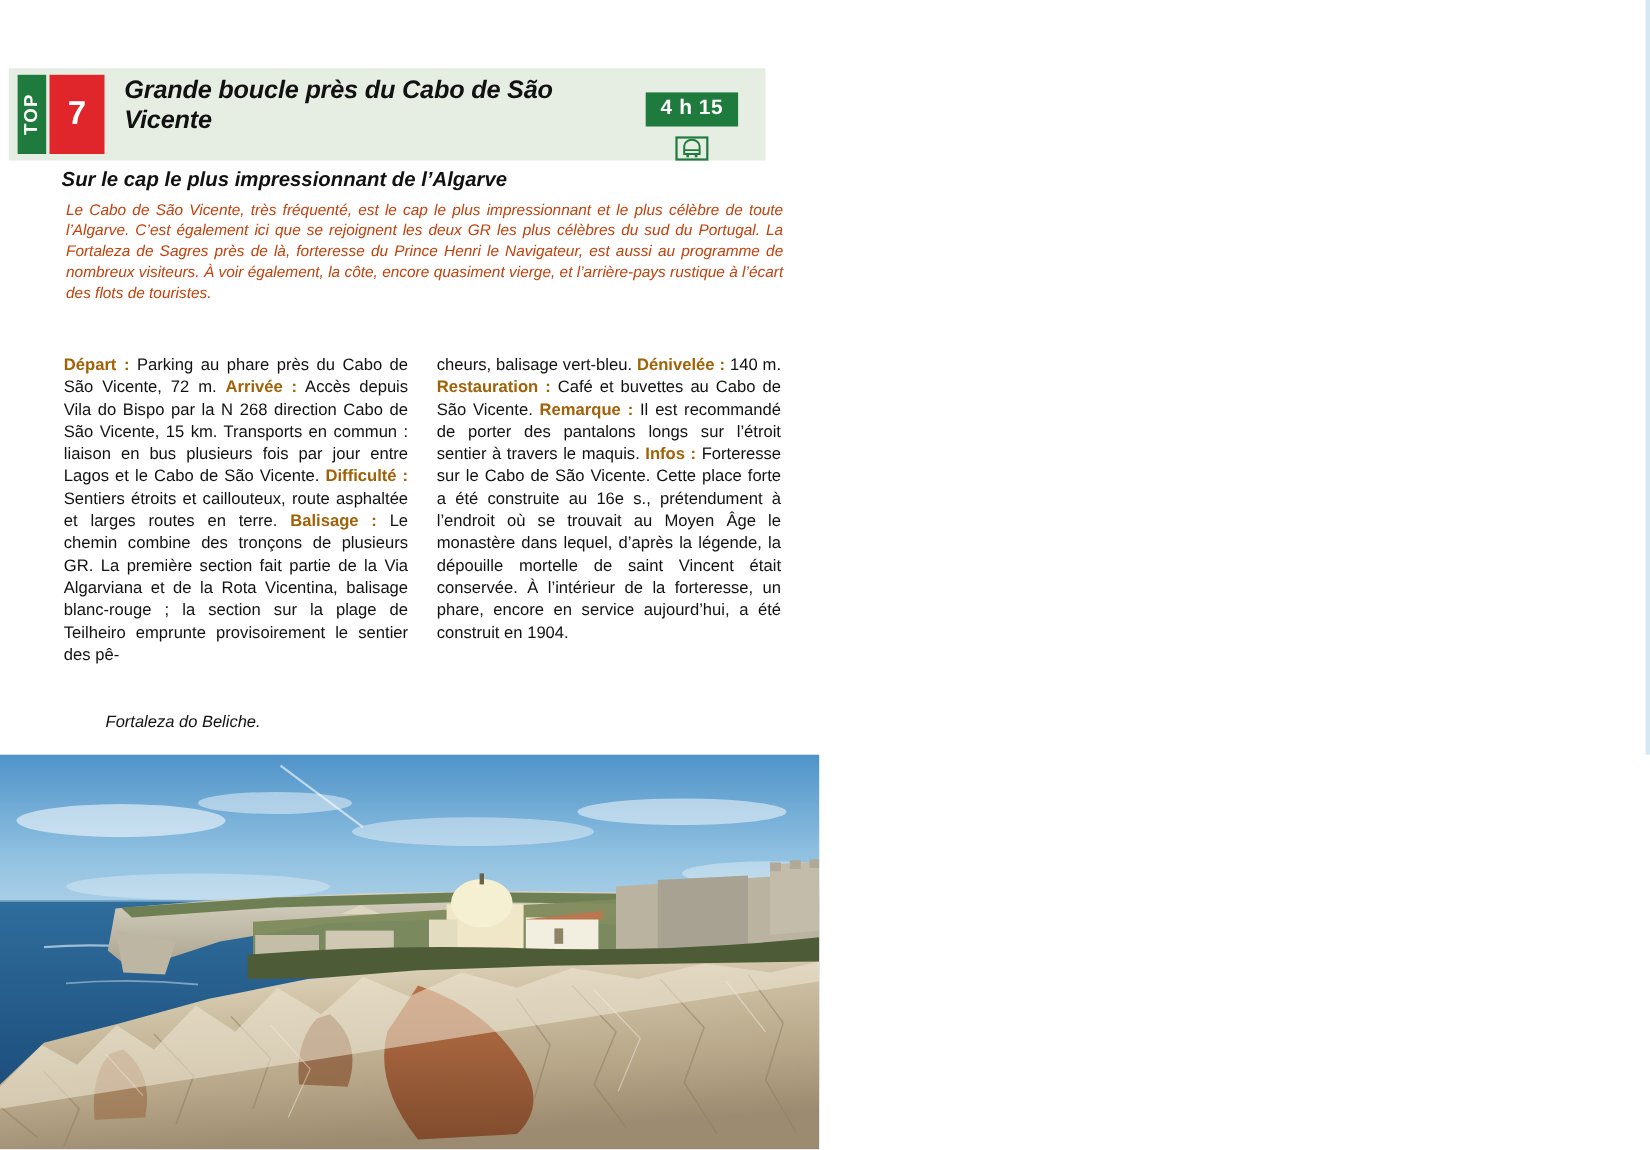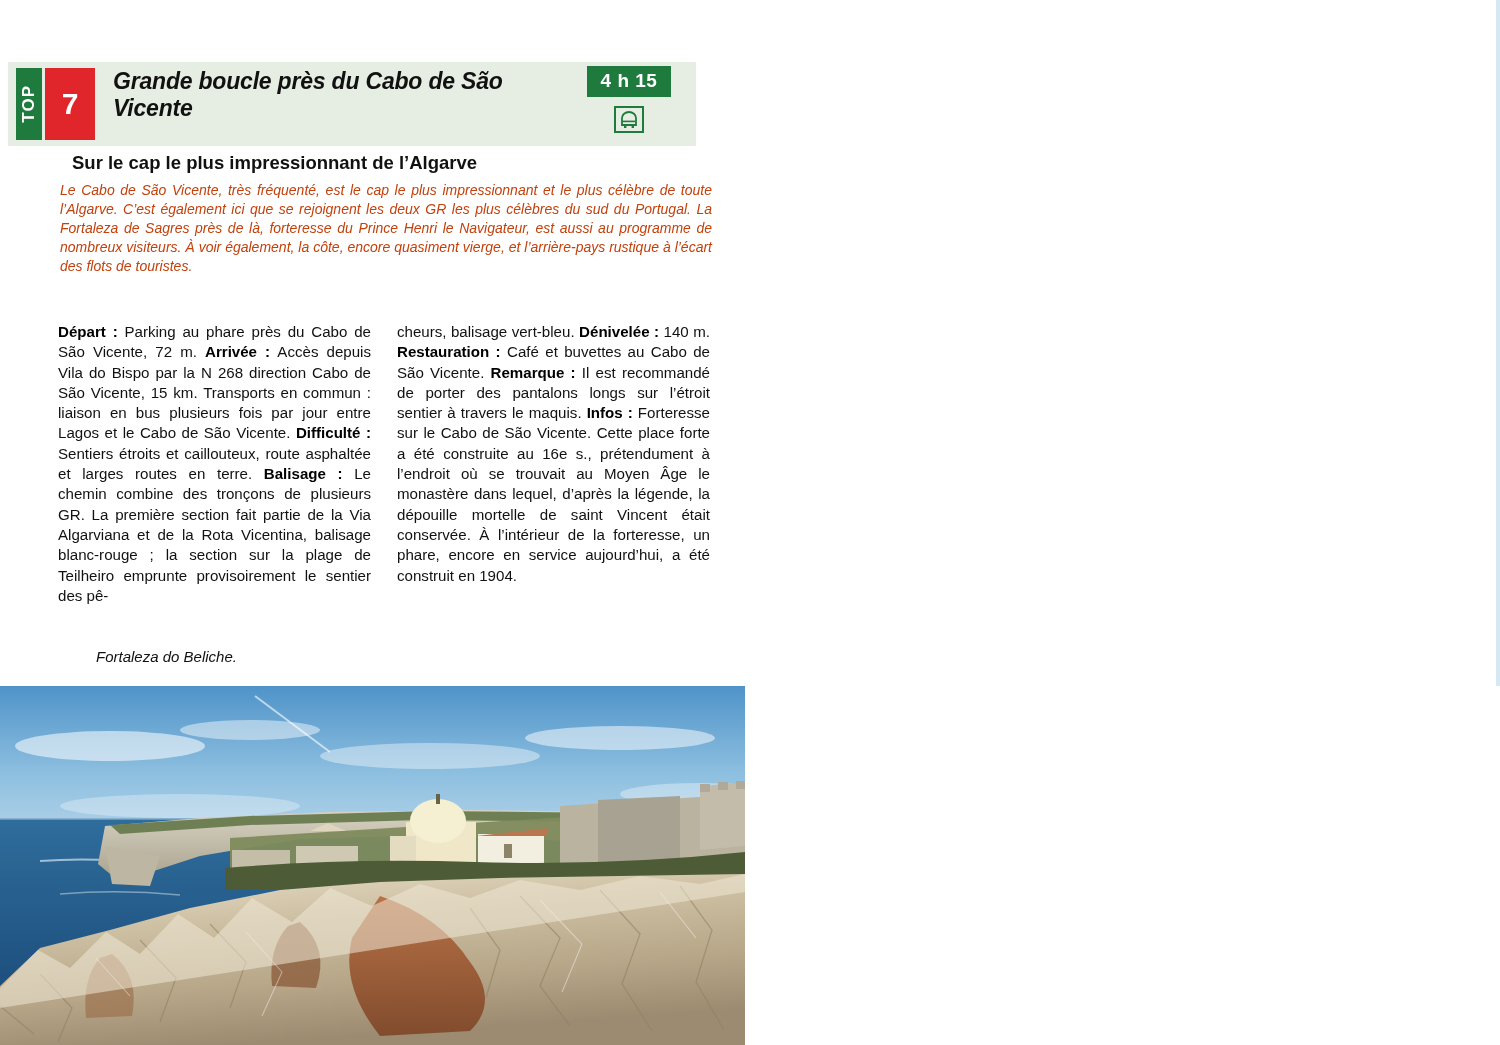--- a/index.html
+++ b/index.html
@@ -37,50 +37,50 @@
     display: flex; align-items: center; justify-content: center;
     margin: 6px 0 6px 3px;
     font-weight: bold; font-size: 30px;
   }
   .route-title {
     flex: 1; padding: 6px 0 0 18px;
     font-style: italic; font-weight: bold; font-size: 23px;
     line-height: 1.18; color: #111; letter-spacing: -0.2px;
   }
   .header-right {
-    width: 120px; padding: 4px 14px 0 0;
-    display: flex; flex-direction: column; align-items: center;
+    width: 120px; padding: 28px 14px 0 0;
+    display: flex; flex-direction: column; align-items: center; justify-content: flex-end;
   }
   .time-badge {
     background: #1f7a3d; color: #fff; font-weight: bold; font-size: 19px;
     padding: 4px 14px 5px; letter-spacing: 0.5px;
   }
   .bus-icon-box {
     margin-top: 9px; width: 30px; height: 27px;
     border: 2px solid #1f7a3d; display:flex; align-items:center; justify-content:center;
   }
 
   
   .subtitle {
-    position: absolute; left: 72px; top: 152px; width: 650px;
-    font-weight: bold; font-size: 18.5px; color: #111;
+    position: absolute; left: 56px; top: 152px; width: 650px;
+    font-style: italic; font-weight: bold; font-size: 18.5px; color: #111;
   }
   .intro {
     position: absolute; left: 60px; top: 181px; width: 652px;
     font-style: italic; font-size: 14px; line-height: 1.355;
     text-align: justify; color: #c2410c;
   }
 
   
   .facts { position: absolute; left: 58px; top: 322px; width: 652px;
            display: flex; gap: 26px; }
   .facts-col { width: 313px; font-size: 15.1px; line-height: 1.345;
                text-align: justify; color: #111; }
   .facts-col p { text-indent: 0; }
-  .lbl { color: #000000; font-weight: bold; }
+  .lbl { color: #a16207; font-weight: bold; }
 
   .photo-caption {
     position: absolute; left: 60px; top: 648px;
     font-style: italic; font-size: 15px; color: #111; margin-left: 36px;
   }
 
   
   .photo {
     position: absolute; left: 0; top: 686px; width: 745px; height: 359px;
     overflow: hidden; background: #9fc4dd;

